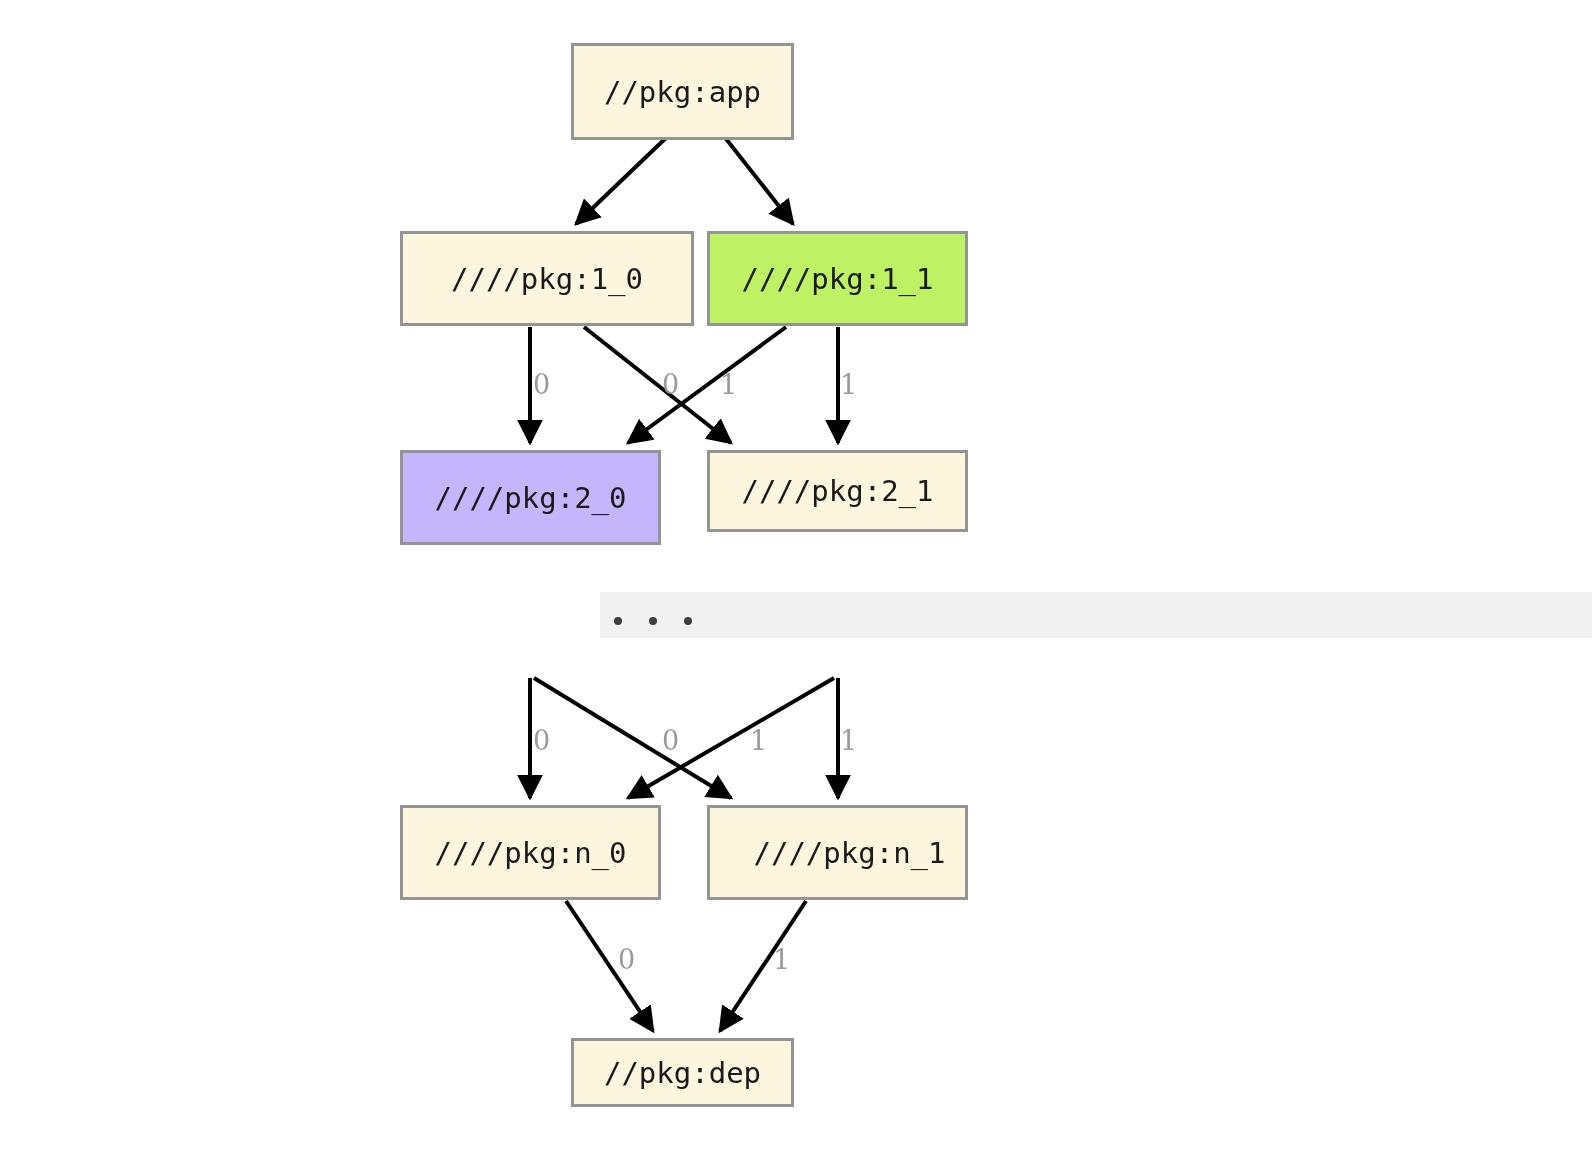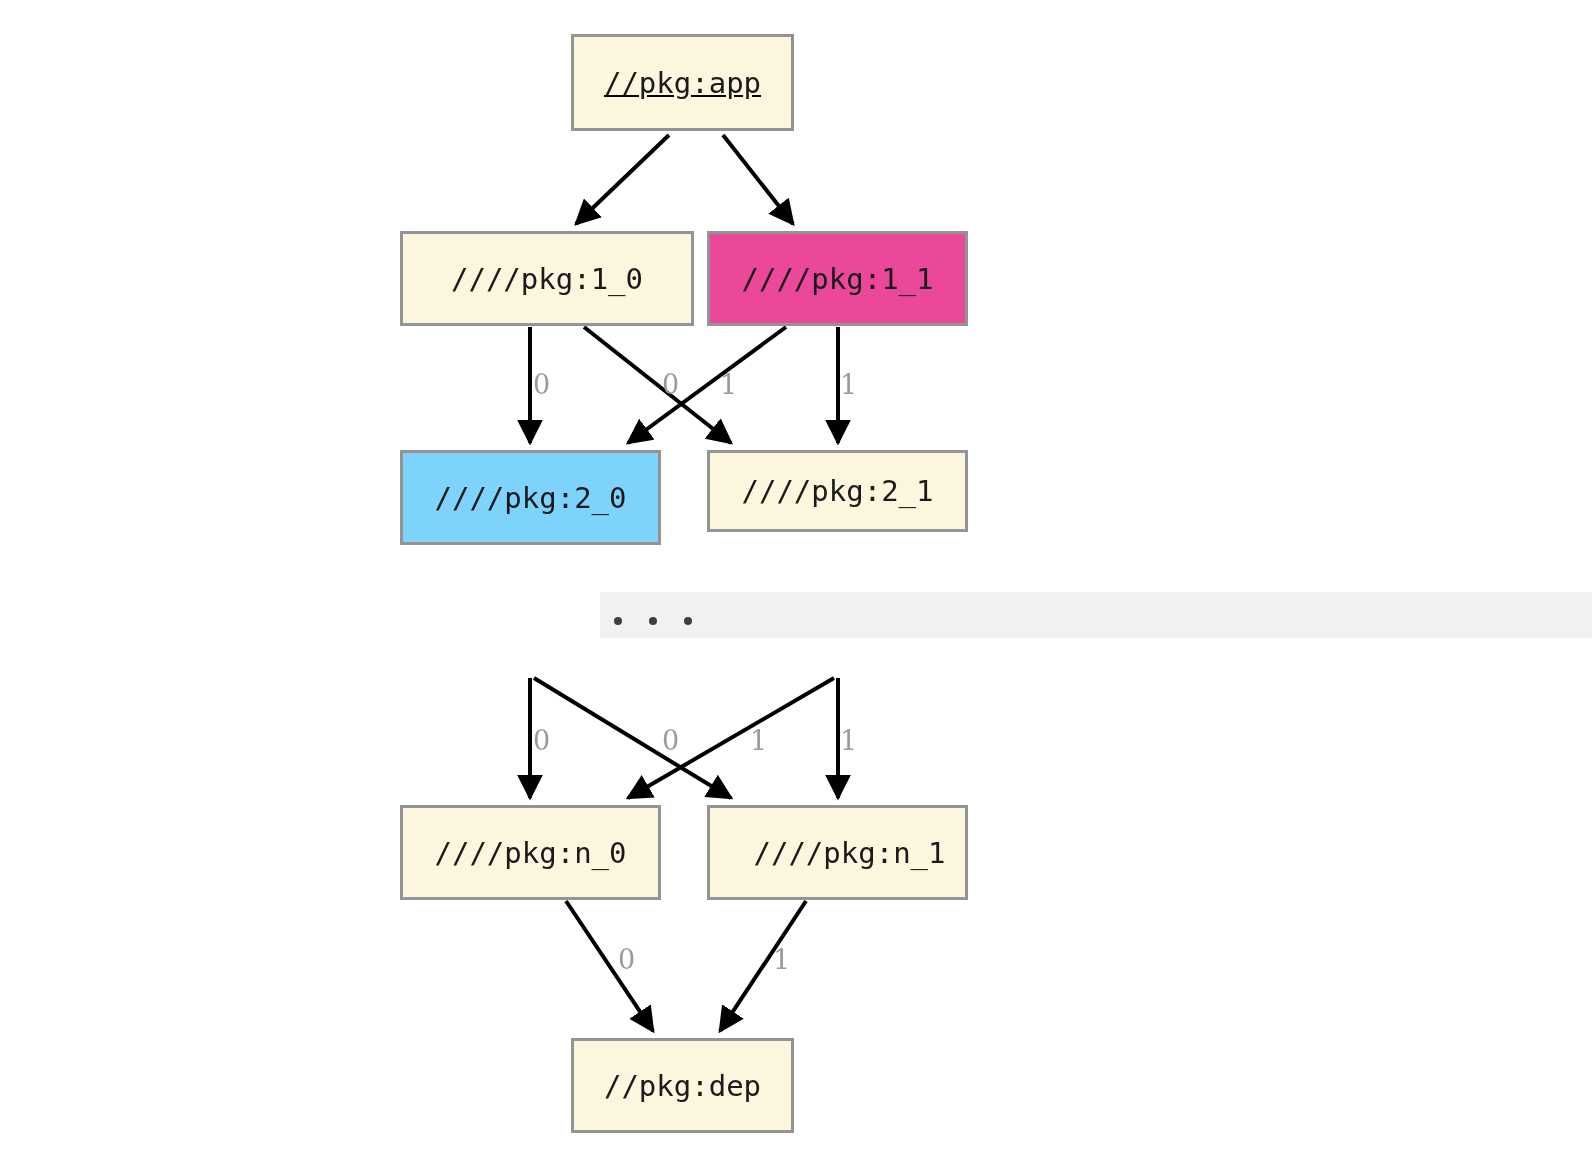--- a/index.html
+++ b/index.html
@@ -90,42 +90,42 @@
         <line x1="530" y1="678" x2="530" y2="798" marker-end="url(#arrow)" stroke="#000000"></line>
         <line x1="534" y1="678" x2="731" y2="798" marker-end="url(#arrow)" stroke="#000000"></line>
         <line x1="834" y1="678" x2="628" y2="798" marker-end="url(#arrow)" stroke="#000000"></line>
         <line x1="838" y1="678" x2="838" y2="798" marker-end="url(#arrow)" stroke="#000000"></line>
         <line x1="566" y1="901" x2="653" y2="1031" marker-end="url(#arrow)" stroke="#000000"></line>
         <line x1="806" y1="901" x2="720" y2="1031" marker-end="url(#arrow)" stroke="#000000"></line>
       </g>
   </svg>
 
   <div id="nodes-layer">
-      <div class="node-box" style="left: 571px; top: 34px; width: 223px; height: 97px; background: rgb(253, 246, 222); border-color: rgb(148, 148, 148); text-decoration: underline;">
+      <div class="node-box" style="left: 571px; top: 43px; width: 223px; height: 97px; background: rgb(253, 246, 222); border-color: rgb(148, 148, 148);">
         <span class="node-label">//pkg:app</span>
       </div>
       <div class="node-box" style="left: 400px; top: 231px; width: 294px; height: 95px; background: rgb(253, 246, 222); border-color: rgb(148, 148, 148);">
         <span class="node-label">////pkg:1_0</span>
       </div>
-      <div class="node-box" style="left: 707px; top: 231px; width: 261px; height: 95px; background: #ec4899; border-color: rgb(148, 148, 148);">
+      <div class="node-box" style="left: 707px; top: 231px; width: 261px; height: 95px; background: #bef264; border-color: rgb(148, 148, 148);">
         <span class="node-label">////pkg:1_1</span>
       </div>
-      <div class="node-box" style="left: 400px; top: 450px; width: 261px; height: 95px; background: #7dd3fc; border-color: rgb(148, 148, 148);">
+      <div class="node-box" style="left: 400px; top: 450px; width: 261px; height: 95px; background: #c4b5fd; border-color: rgb(148, 148, 148);">
         <span class="node-label">////pkg:2_0</span>
       </div>
       <div class="node-box" style="left: 707px; top: 450px; width: 261px; height: 82px; background: rgb(253, 246, 222); border-color: rgb(148, 148, 148);">
         <span class="node-label">////pkg:2_1</span>
       </div>
       <div class="node-box" style="left: 400px; top: 805px; width: 261px; height: 95px; background: rgb(253, 246, 222); border-color: rgb(148, 148, 148);">
         <span class="node-label">////pkg:n_0</span>
       </div>
       <div class="node-box" style="left: 707px; top: 805px; width: 261px; height: 95px; background: rgb(253, 246, 222); border-color: rgb(148, 148, 148); padding-left: 24px;">
         <span class="node-label">////pkg:n_1</span>
       </div>
-      <div class="node-box" style="left: 571px; top: 1038px; width: 223px; height: 95px; background: rgb(253, 246, 222); border-color: rgb(148, 148, 148);">
+      <div class="node-box" style="left: 571px; top: 1038px; width: 223px; height: 69px; background: rgb(253, 246, 222); border-color: rgb(148, 148, 148);">
         <span class="node-label">//pkg:dep</span>
       </div>
     </div>
   <div id="labels-layer">
       <div class="edge-label" style="left: 533px; top: 369px; color: rgb(154, 154, 154);">0</div>
       <div class="edge-label" style="left: 662px; top: 369px; color: rgb(154, 154, 154);">0</div>
       <div class="edge-label" style="left: 720px; top: 369px; color: rgb(154, 154, 154);">1</div>
       <div class="edge-label" style="left: 840px; top: 369px; color: rgb(154, 154, 154);">1</div>
       <div class="edge-label" style="left: 533px; top: 725px; color: rgb(154, 154, 154);">0</div>
       <div class="edge-label" style="left: 662px; top: 725px; color: rgb(154, 154, 154);">0</div>

